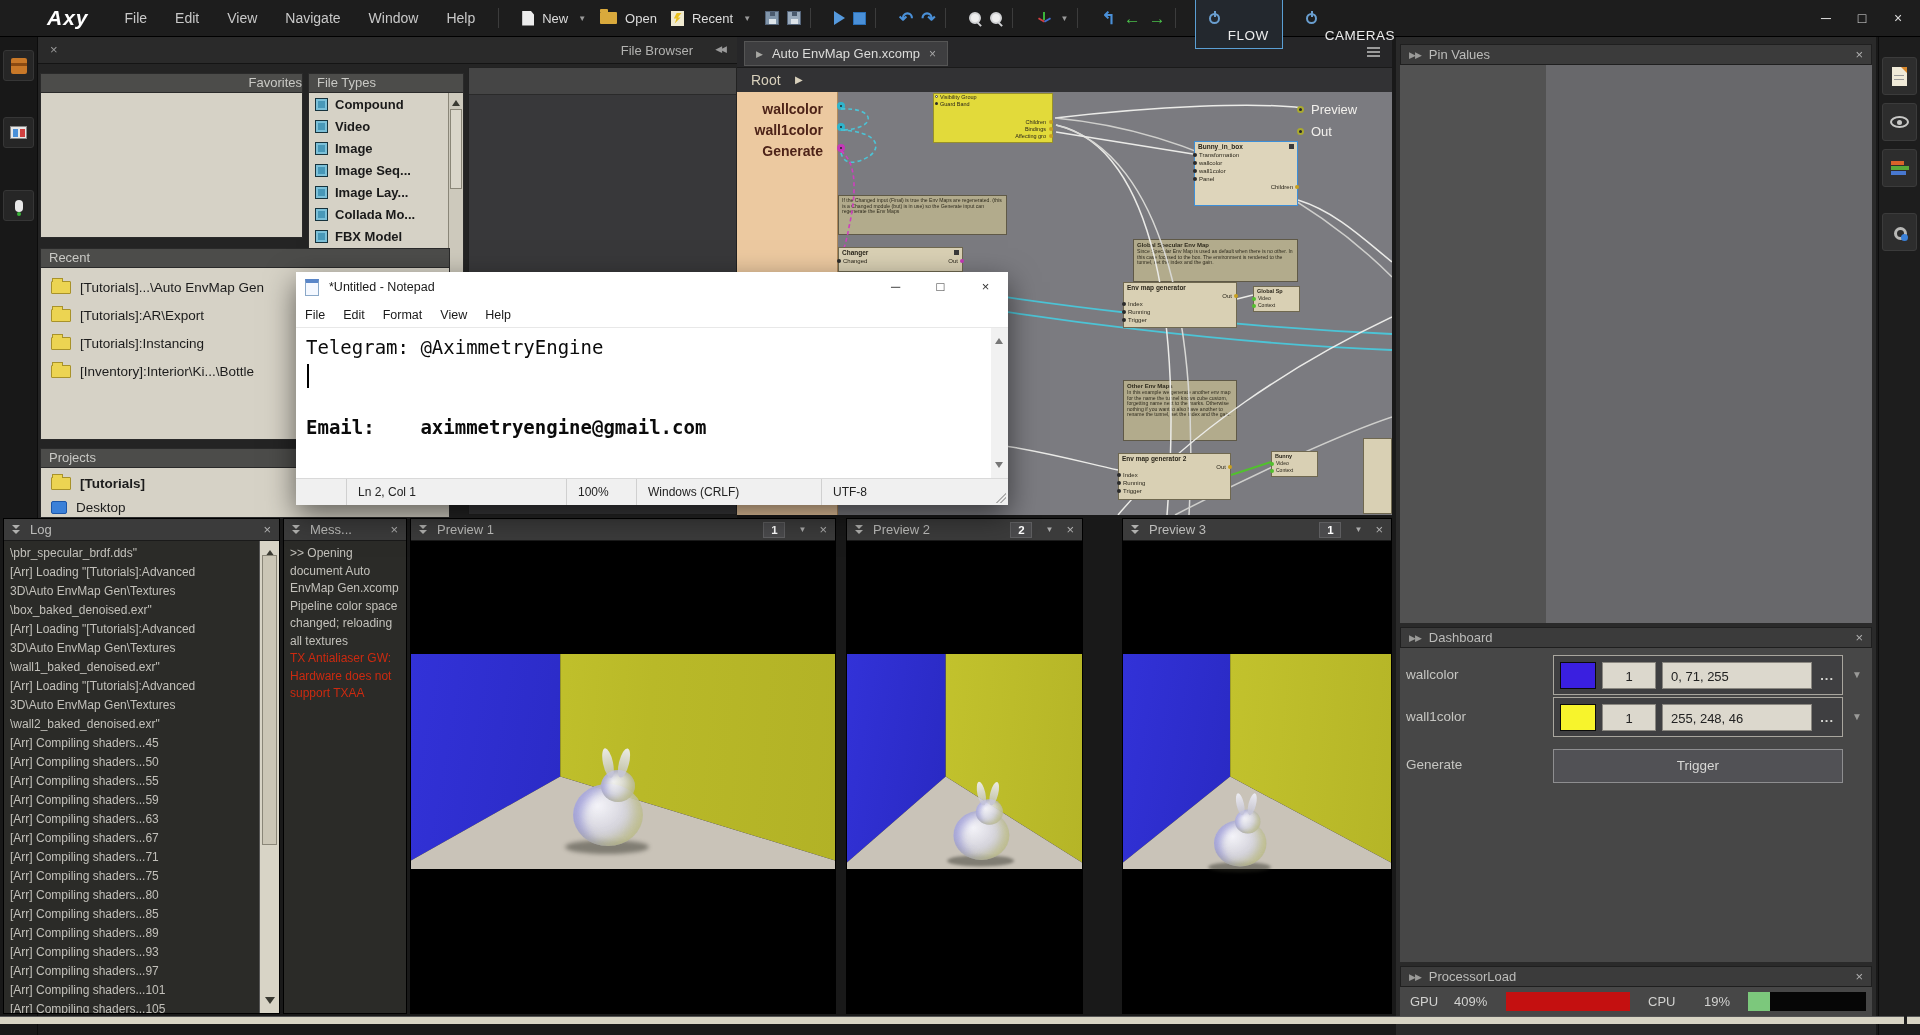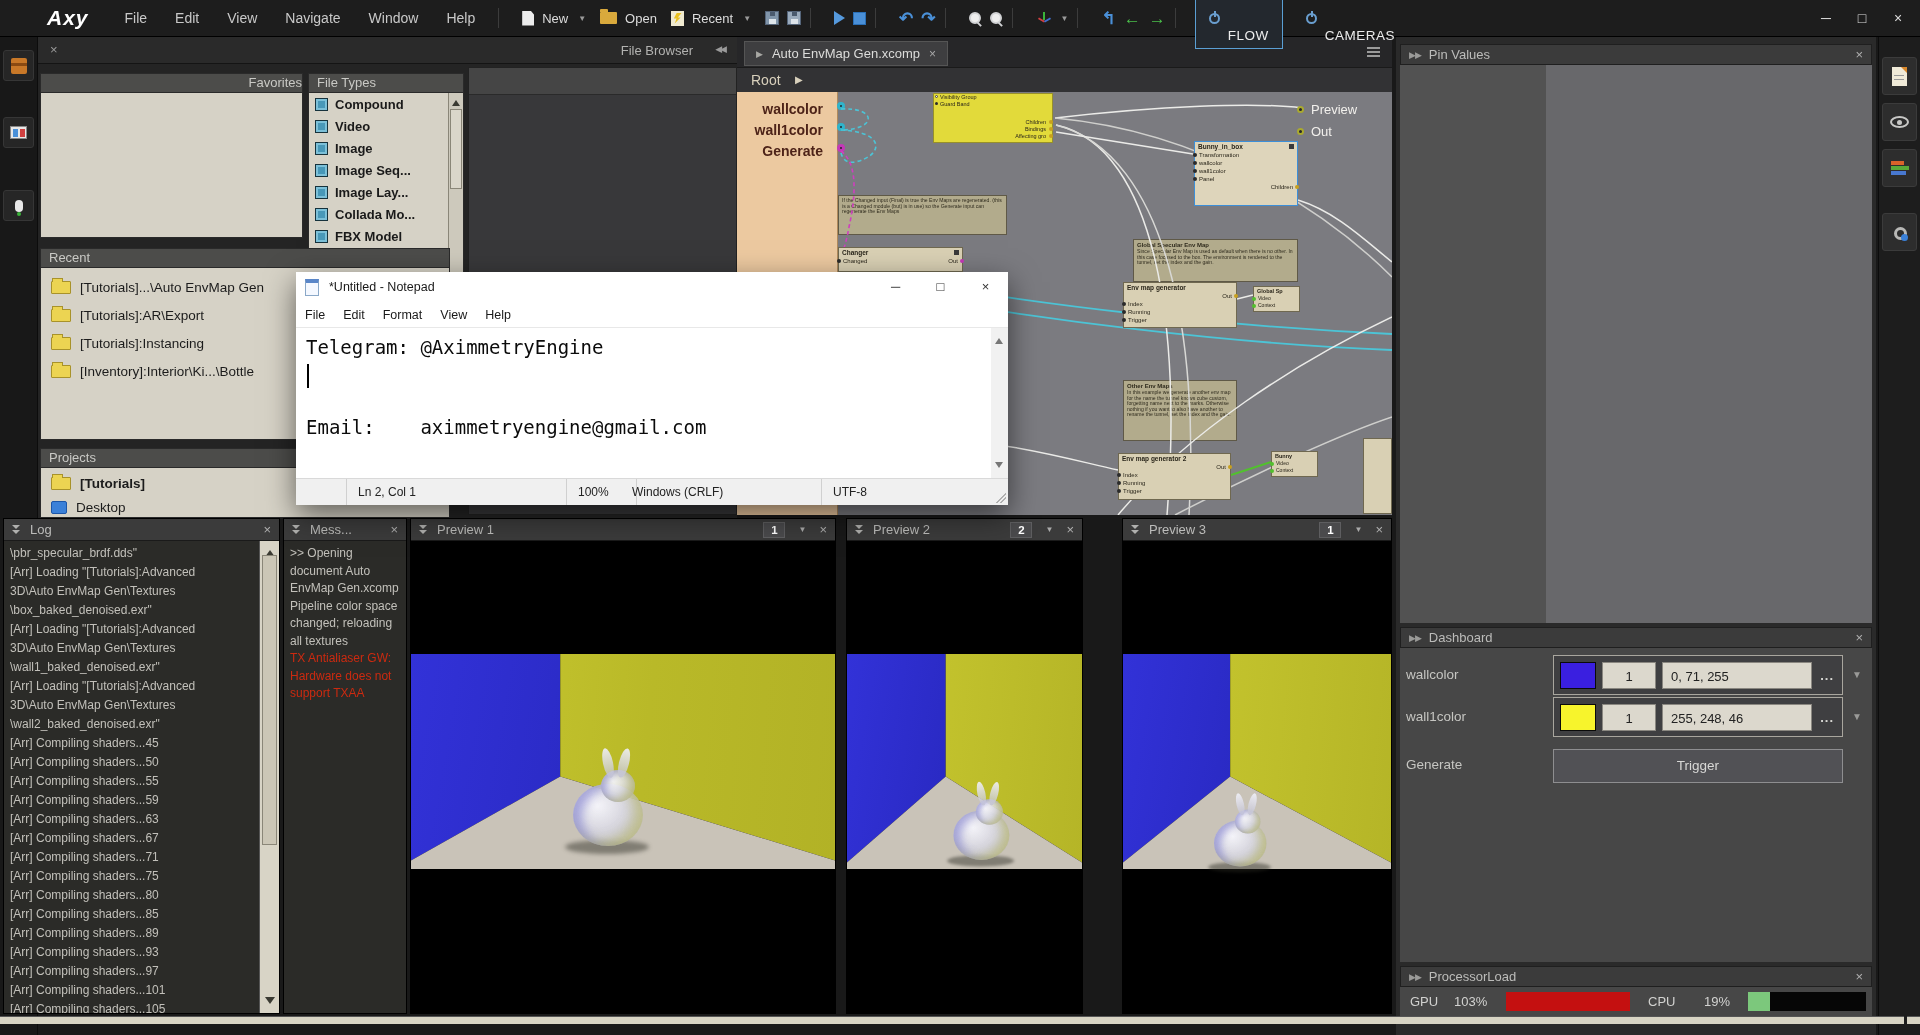--- a/index.html
+++ b/index.html
@@ -207,21 +207,21 @@
   .np-title { position:relative; height:30px; background:#fff; display:flex; align-items:center; }
   .np-icon { width:14px; height:17px; background:#f4f8ff; border:1px solid #8aa8c8; border-top:4px solid #5a86c8; margin:0 10px 0 9px; }
   .np-title .t { font-size:12.5px; color:#191919; }
   .np-ctrl { position:absolute; right:0; top:0; display:flex; height:30px; }
   .np-btn { width:45px; text-align:center; line-height:30px; font-size:13px; color:#333; }
   .np-menu { height:25px; display:flex; align-items:center; background:#fff; }
   .np-menu span { font-size:12.5px; color:#1a1a1a; padding:0 9px; }
   .np-text { position:relative; height:151px; background:#fff; border-top:1px solid #e8e8e8; font-family:"DejaVu Sans Mono","Liberation Mono",monospace; font-size:19px; color:#0b0b0b; white-space:pre; }
   .np-line1 { position:absolute; left:10px; top:8px; }
   .np-caret { position:absolute; left:11px; top:36px; width:1.5px; height:24px; background:#000; }
-  .np-line2 { position:absolute; left:10px; top:88px; }
+  .np-line2 { position:absolute; left:10px; top:88px;font-weight:bold; }
   .np-vscroll { position:absolute; right:0; top:0; bottom:0; width:17px; background:#f1f1f1; }
   .np-vscroll .aup { position:absolute; top:6px; left:4px; width:0; height:0; border:4.5px solid transparent; border-bottom:6px solid #777; }
   .np-vscroll .adown { position:absolute; bottom:6px; left:4px; width:0; height:0; border:4.5px solid transparent; border-top:6px solid #777; }
   .np-status { position:absolute; left:0; right:0; bottom:0; height:27px; background:#f0f0f0; border-top:1px solid #d9d9d9; font-size:12px; color:#222; }
   .np-status .cell { position:absolute; top:6px; }
   .np-status .div { position:absolute; top:0; bottom:0; width:1px; background:#d0d0d0; }
   .np-grip { position:absolute; right:2px; bottom:2px; width:10px; height:10px; background:linear-gradient(135deg,transparent 50%,#b0b0b0 50%,#b0b0b0 60%,transparent 60%,transparent 70%,#b0b0b0 70%,#b0b0b0 80%,transparent 80%); }
 </style>
 </head>
 <body>
@@ -739,21 +739,21 @@
   <span class="dash-label" style="top:720px;">Generate</span>
   <div class="trigger-btn" style="top:712px;">Trigger</div>
 
   <div class="rp-header" style="top:929px;">
     <span class="dblarr">▶▶</span>
     <span class="rp-title">ProcessorLoad</span>
     <span class="rp-x">×</span>
   </div>
   <div id="pl-body"></div>
   <span class="pl-lbl" style="left:14px;top:957px;">GPU</span>
-  <span class="pl-lbl" style="left:58px;top:957px;">103%</span>
+  <span class="pl-lbl" style="left:58px;top:957px;">409%</span>
   <div id="gpu-bar" style="top:955px;"></div>
   <span class="pl-lbl" style="left:252px;top:957px;">CPU</span>
   <span class="pl-lbl" style="left:308px;top:957px;">19%</span>
   <div id="cpu-track" style="top:955px;">
     <div id="cpu-fill" style="width: 19%;"></div>
   </div>
 </div>
 
 <div id="right-rail">
   <div class="rr-btn" style="top:20px">
@@ -803,18 +803,18 @@
       <span class="aup"></span>
       <span class="adown"></span>
     </div>
   </div>
   <div class="np-status">
     <span class="div" style="left:50px"></span>
     <span class="cell" style="left:62px">Ln 2, Col 1</span>
     <span class="div" style="left:270px"></span>
     <span class="cell" style="left:282px">100%</span>
     <span class="div" style="left:340px"></span>
-    <span class="cell" style="left:336px">Windows (CRLF)</span>
+    <span class="cell" style="left:352px">Windows (CRLF)</span>
     <span class="div" style="left:525px"></span>
     <span class="cell" style="left:537px">UTF-8</span>
     <span class="np-grip"></span>
   </div>
 </div>
 
 </body></html>

